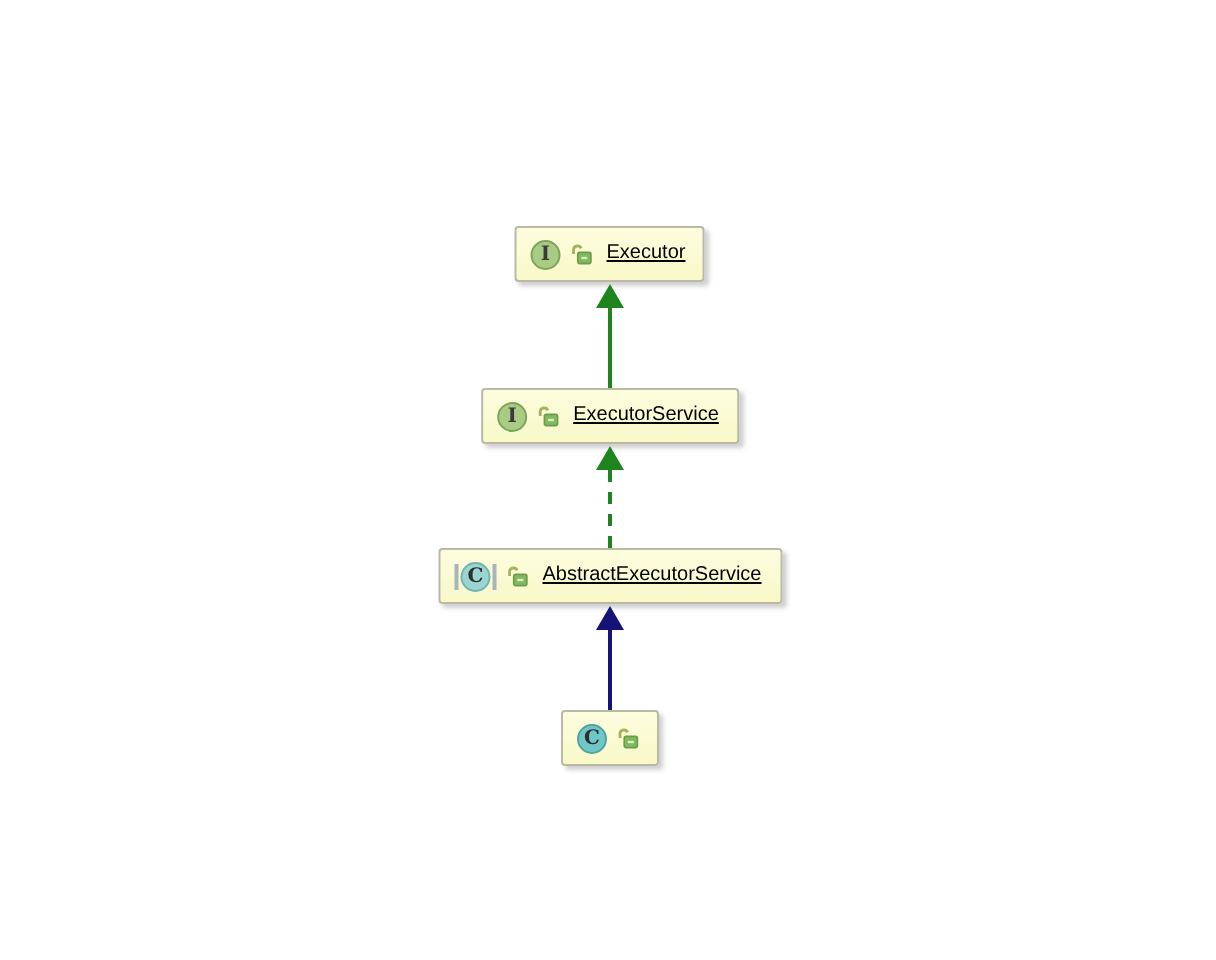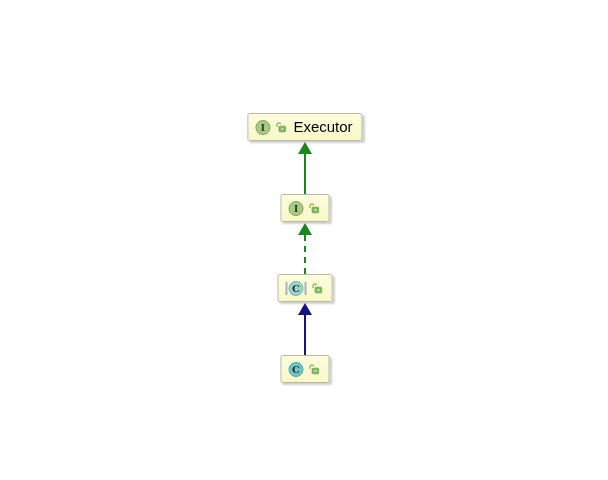--- a/index.html
+++ b/index.html
@@ -29,24 +29,25 @@
     box-shadow: 2px 2px 2px rgba(150,150,150,0.45);
     white-space: nowrap;
     cursor: default;
   }
   .node-executor            { top: 113px; }
   .node-executor-service    { top: 194px; }
   .node-abstract-executor   { top: 274px; }
   .node-thread-pool         { top: 355px; }
 
   .node-label {
-    font-size: 15px;
+    font-size: 10px;
     color: #000000;
     line-height: 18px;
     padding-left: 3px;
+    text-decoration: underline;
   }
 
   
   .type-icon {
     display: inline-flex;
     align-items: center;
     justify-content: center;
     width: 15px;
     height: 15px;
     border-radius: 50%;
@@ -131,33 +132,35 @@
 
   <div class="uml-node node-executor-service">
     <span class="type-icon icon-interface">I</span>
     <span class="lock-icon">
       <svg width="11" height="12" viewBox="0 0 11 12">
         <path d="M1.5 6 V3.6 A2 2 0 0 1 5.3 3.2" fill="none" stroke="#a3b25c" stroke-width="1.4"></path>
         <rect x="3.6" y="5.2" width="6.6" height="5.6" rx="1" fill="#7fbb5e" stroke="#6a9c4c" stroke-width="0.8"></rect>
         <rect x="5.4" y="7.4" width="3" height="1.2" fill="#dcebc0"></rect>
       </svg>
     </span>
+    <span class="node-label">ExecutorService</span>
   </div>
 
   <div class="uml-node node-abstract-executor">
     <span class="abstract-wrap">
       <span class="type-icon icon-class abstract">C</span>
     </span>
     <span class="lock-icon">
       <svg width="11" height="12" viewBox="0 0 11 12">
         <path d="M1.5 6 V3.6 A2 2 0 0 1 5.3 3.2" fill="none" stroke="#a3b25c" stroke-width="1.4"></path>
         <rect x="3.6" y="5.2" width="6.6" height="5.6" rx="1" fill="#7fbb5e" stroke="#6a9c4c" stroke-width="0.8"></rect>
         <rect x="5.4" y="7.4" width="3" height="1.2" fill="#dcebc0"></rect>
       </svg>
     </span>
+    <span class="node-label">AbstractExecutorService</span>
   </div>
 
   <div class="uml-node node-thread-pool">
     <span class="type-icon icon-class">C</span>
     <span class="lock-icon">
       <svg width="11" height="12" viewBox="0 0 11 12">
         <path d="M1.5 6 V3.6 A2 2 0 0 1 5.3 3.2" fill="none" stroke="#a3b25c" stroke-width="1.4"></path>
         <rect x="3.6" y="5.2" width="6.6" height="5.6" rx="1" fill="#7fbb5e" stroke="#6a9c4c" stroke-width="0.8"></rect>
         <rect x="5.4" y="7.4" width="3" height="1.2" fill="#dcebc0"></rect>
       </svg>

